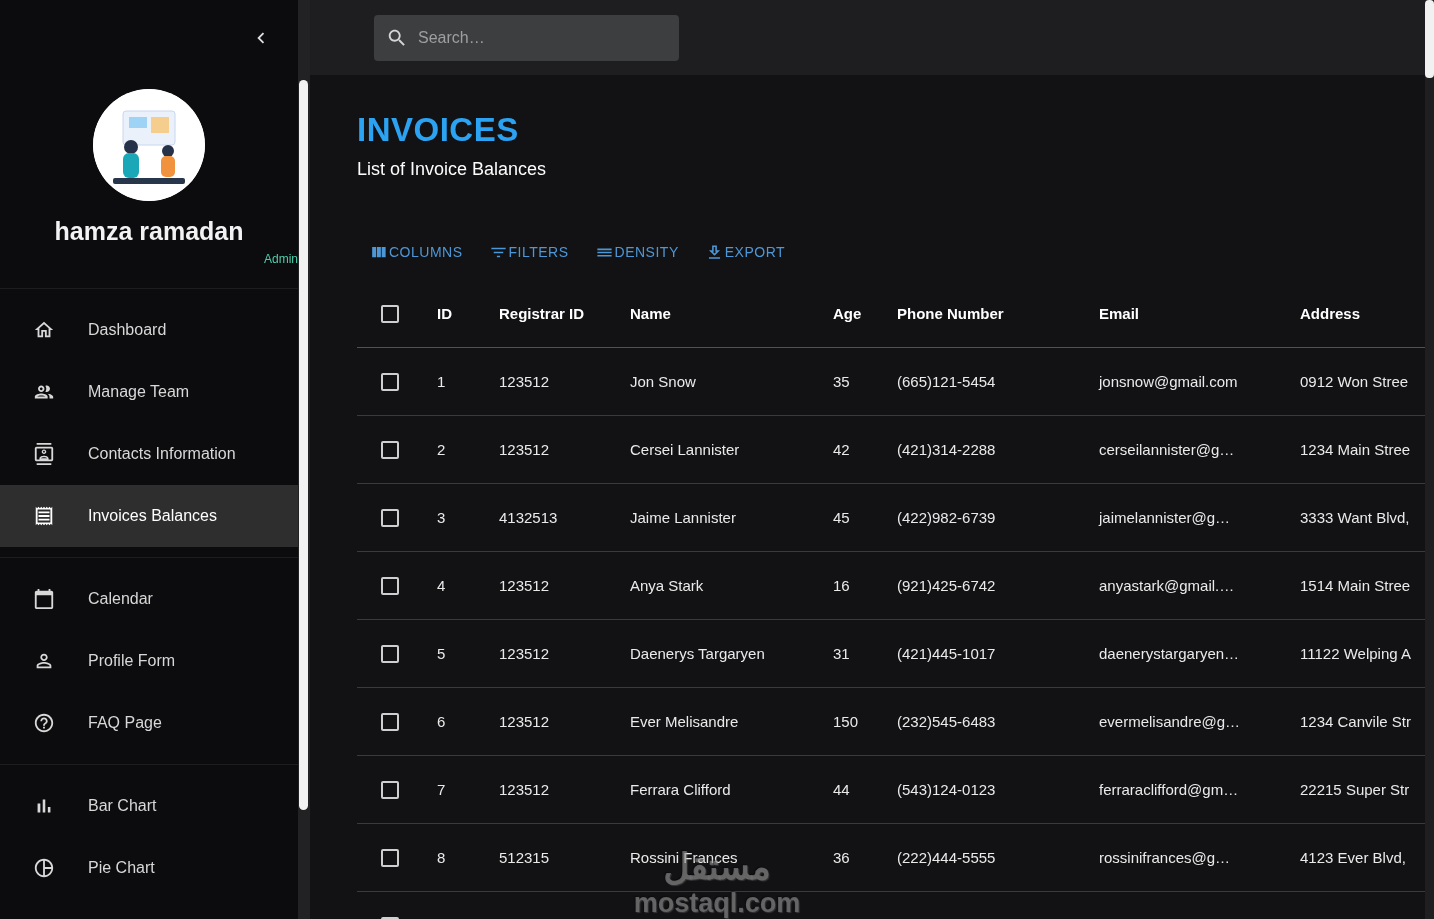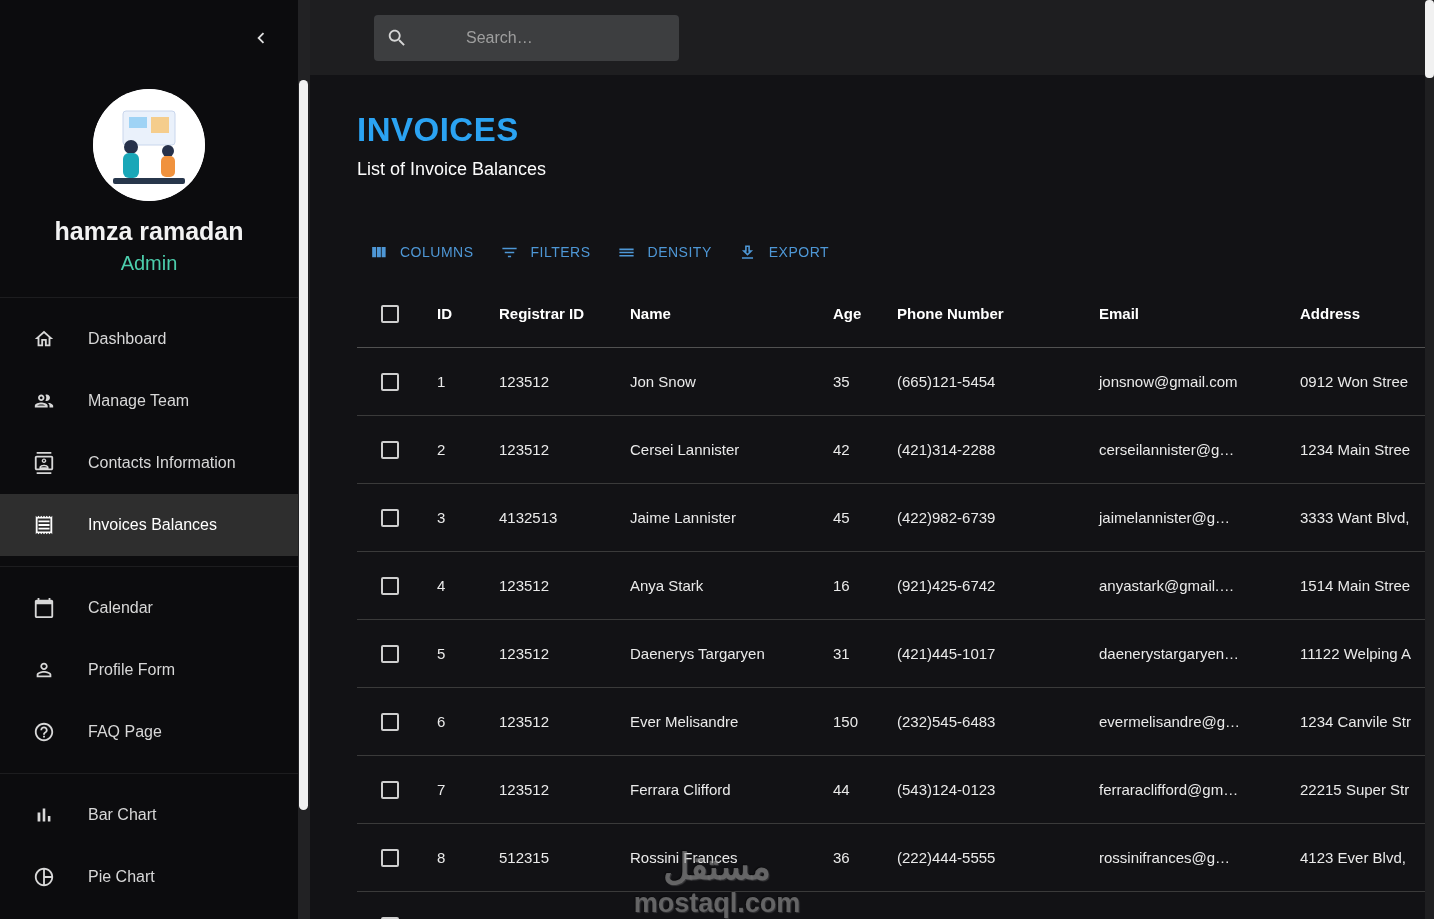--- a/index.html
+++ b/index.html
@@ -8,50 +8,50 @@
 
   
   .sidebar{position:absolute;left:0;top:0;width:298px;height:100%;background:#0c0c0e;z-index:2;}
   .collapse-row{height:75px;display:flex;align-items:center;justify-content:flex-end;padding-right:26px;}
   .icon-btn{background:none;border:none;cursor:pointer;color:#e0e0e0;display:flex;align-items:center;}
   .icon-btn svg{width:22px;height:22px;fill:currentColor;}
   .avatar-wrap{display:flex;justify-content:center;margin-top:14px;}
   .avatar{width:112px;height:112px;border-radius:50%;overflow:hidden;background:#ffffff;}
   .avatar svg{display:block;}
   .user-name{text-align:center;font-size:25px;font-weight:bold;color:#f2f2f2;margin-top:16px;}
-  .user-role{text-align:center;font-size:20px;color:#4cceac;margin-top:6px;font-weight:500;}
+  .user-role{text-align:right;font-size:12px;color:#4cceac;margin-top:6px;font-weight:500;}
   .nav{margin-top:22px;}
   .nav-section{border-top:1px solid rgba(255,255,255,0.07);padding:10px 0;}
   .nav-item{height:62px;display:flex;align-items:center;padding-left:32px;font-size:16px;color:#d8d8d8;cursor:pointer;}
   .nav-item.active{background:#2e2e2e;color:#ffffff;}
   .nav-icon{width:24px;height:24px;margin-right:32px;display:flex;align-items:center;justify-content:center;color:inherit;}
   .nav-icon svg{width:22px;height:22px;fill:currentColor;}
 
   
   .scroll-strip{position:absolute;left:298px;top:0;width:12px;height:100%;background:#222224;z-index:3;}
   .scroll-thumb{position:absolute;left:1px;top:80px;width:9px;height:730px;background:#f2f2f2;border-radius:5px;}
   .win-scroll{position:absolute;right:0;top:0;width:9px;height:100%;background:#1f1f21;z-index:6;}
   .win-thumb{position:absolute;top:0;right:0;width:9px;height:78px;background:#f1f1f1;border-radius:4px;}
 
   
   .main{position:absolute;left:310px;top:0;right:0;bottom:0;background:#121215;}
   .topbar{height:75px;background:#1e1e20;display:flex;align-items:center;padding-left:64px;}
-  .search-box{width:305px;height:46px;background:#3d3e40;border-radius:4px;display:flex;align-items:center;padding:0 12px;gap:48px;}
+  .search-box{width:305px;height:46px;background:#3d3e40;border-radius:4px;display:flex;align-items:center;padding:0 12px;}
   .search-box svg{width:22px;height:22px;fill:#d6d6d6;margin-right:10px;flex:none;}
   .search-input{background:transparent;border:none;outline:none;color:#e6e6e6;font-size:16px;width:100%;font-family:inherit;}
   .search-input::placeholder{color:#9f9f9f;}
 
   .content{padding:36px 0 0 47px;}
   .page-title{font-size:33px;font-weight:bold;color:#2ba3f2;letter-spacing:0.5px;}
   .page-subtitle{font-size:18px;color:#fdfdfd;margin-top:10px;}
 
   
   .grid{margin-top:44px;width:1139px;}
   .grid-toolbar{display:flex;align-items:center;gap:26px;height:56px;padding-left:12px;}
-  .tb-btn{display:flex;align-items:center;gap:12px;background:none;border:none;color:#4e97d6;font-size:14px;font-weight:500;letter-spacing:0.5px;cursor:pointer;font-family:inherit;}
+  .tb-btn{display:flex;align-items:center;gap:1px;background:none;border:none;color:#4e97d6;font-size:14px;font-weight:500;letter-spacing:0.5px;cursor:pointer;font-family:inherit;}
   .tb-btn svg{width:19px;height:19px;fill:currentColor;}
   .grid-header{display:flex;height:68px;border-bottom:1px solid #515151;align-items:center;}
   .grid-row{display:flex;height:68px;border-bottom:1px solid #3a3a3a;align-items:center;}
   .cell{display:flex;align-items:center;padding:0 14px;font-size:15px;color:#eaeaea;height:100%;overflow:hidden;white-space:nowrap;}
   .grid-header .cell{font-weight:bold;color:#ffffff;}
   .cell-check{width:66px;justify-content:center;padding:0;flex:none;}
   .col-id{width:62px;flex:none;}
   .col-registrarId{width:131px;flex:none;}
   .col-name{width:203px;flex:none;}
   .col-age{width:64px;flex:none;}

